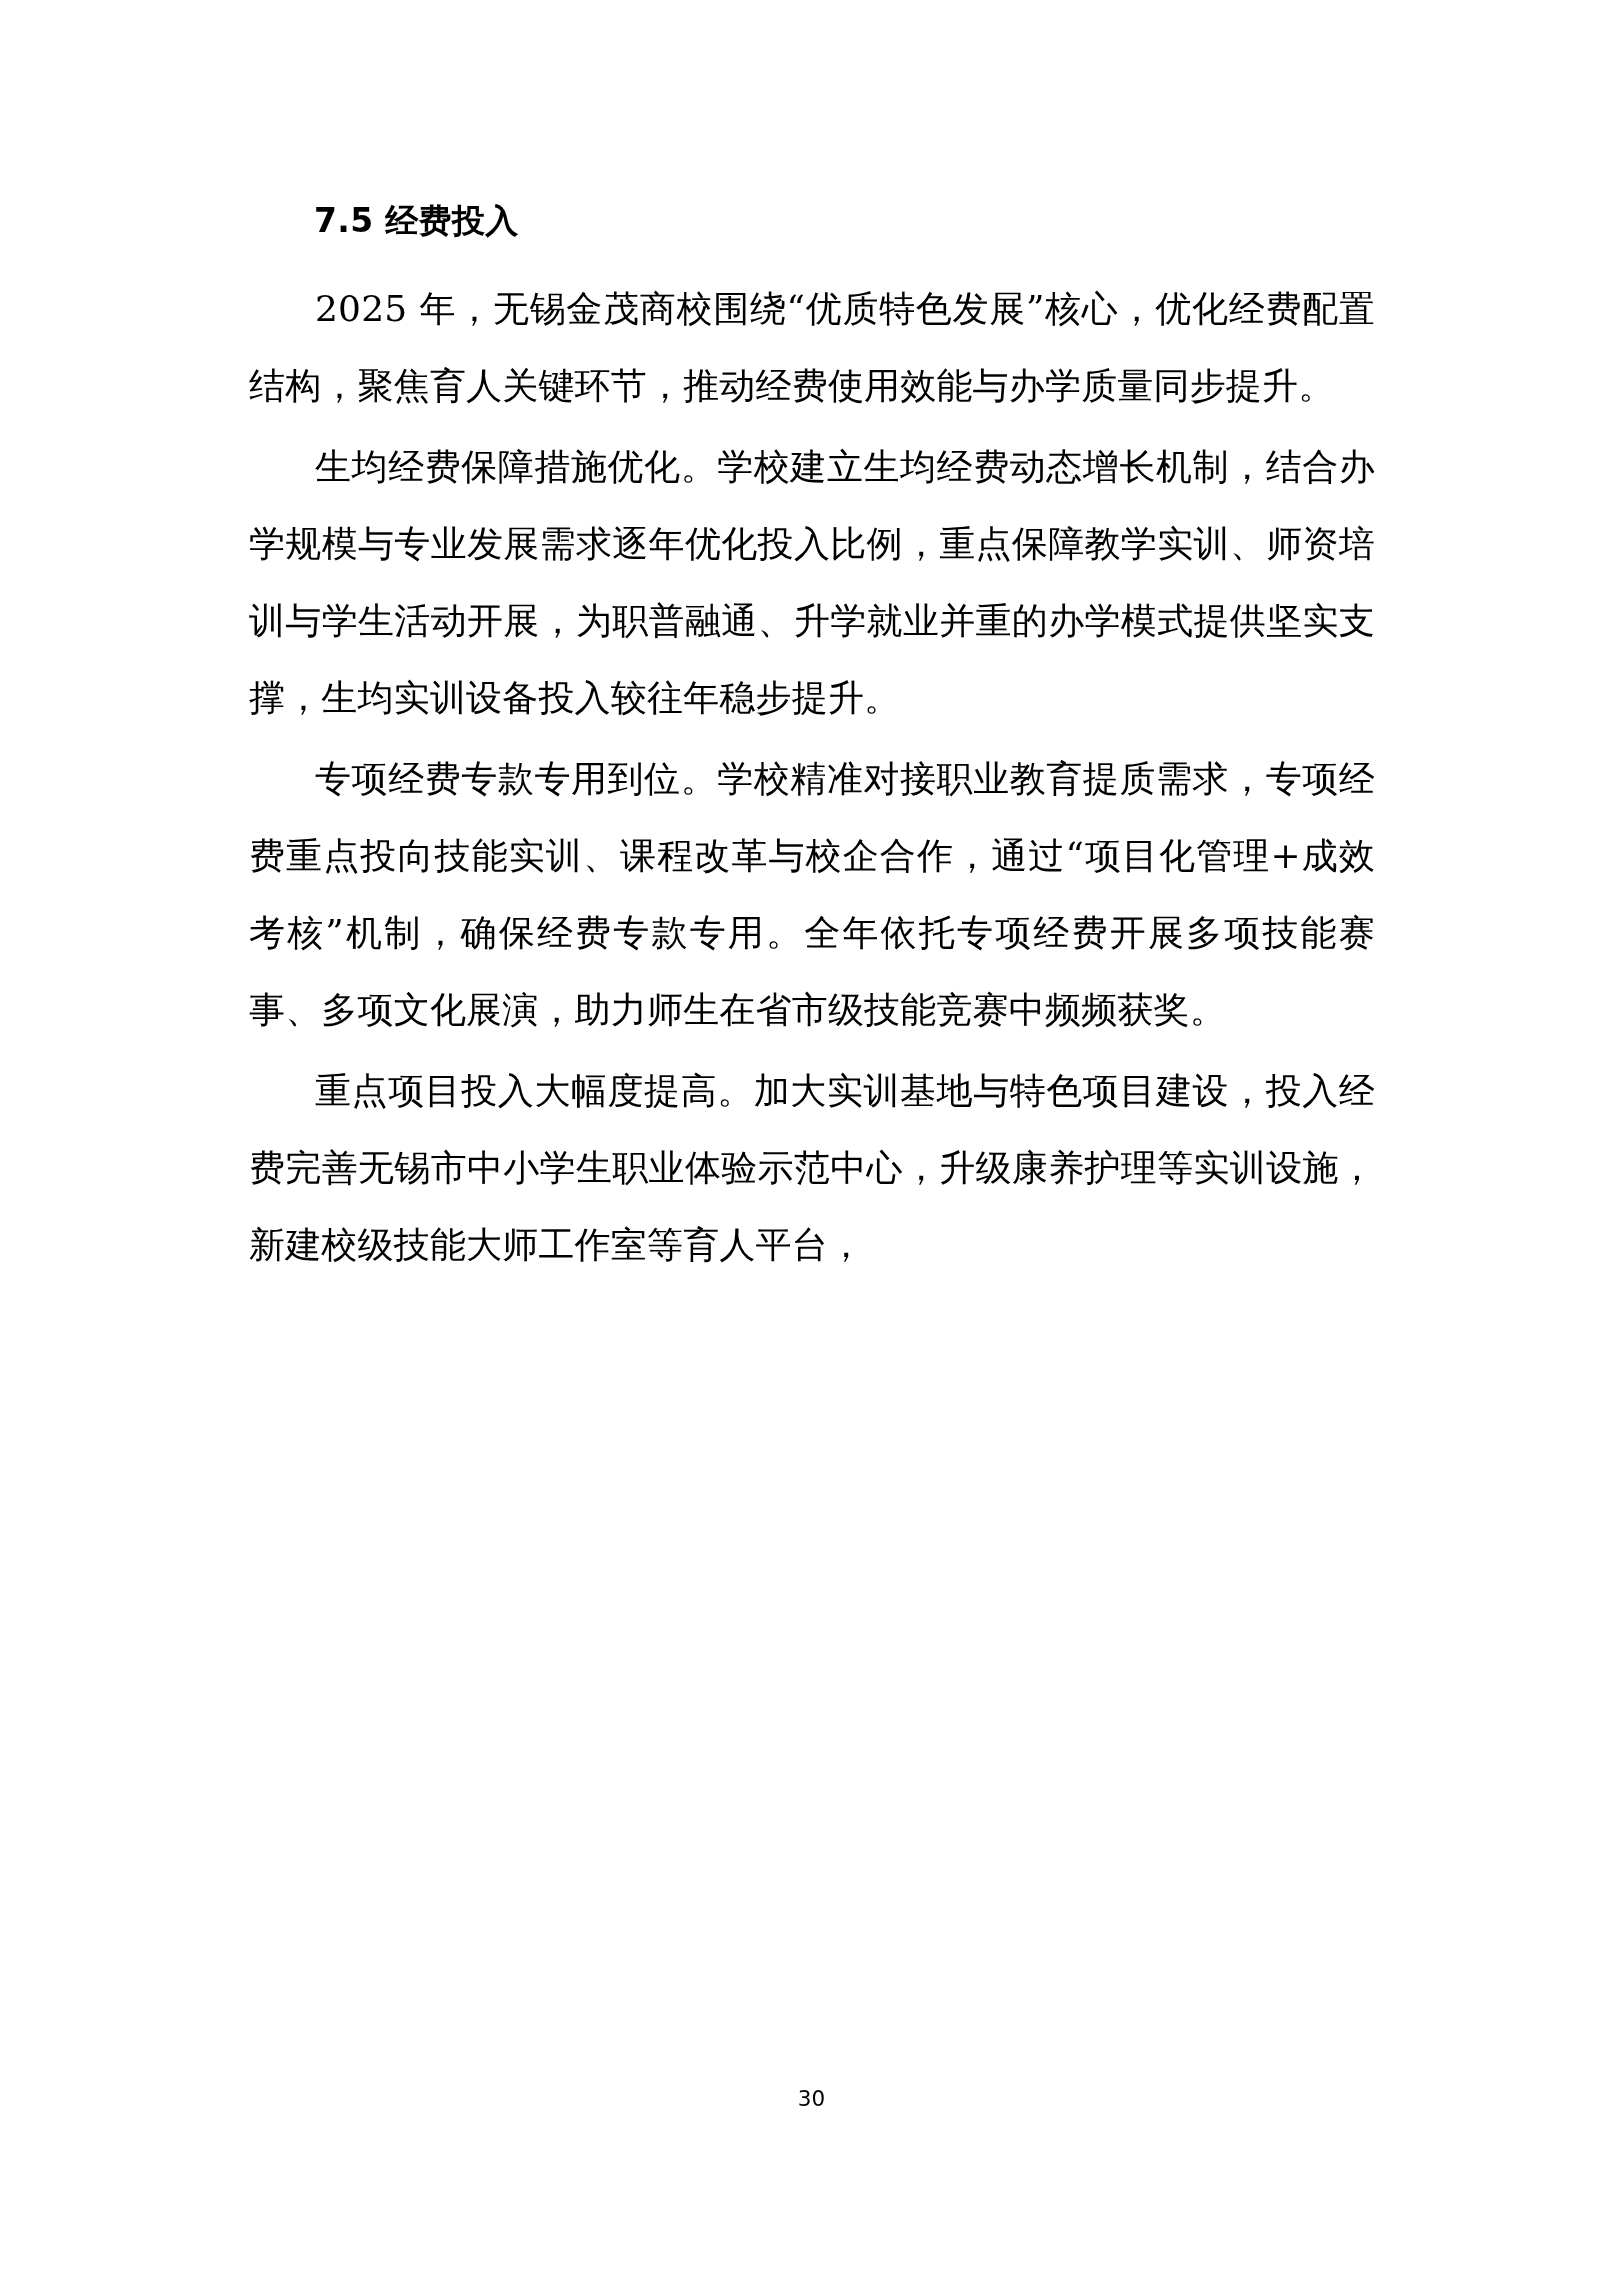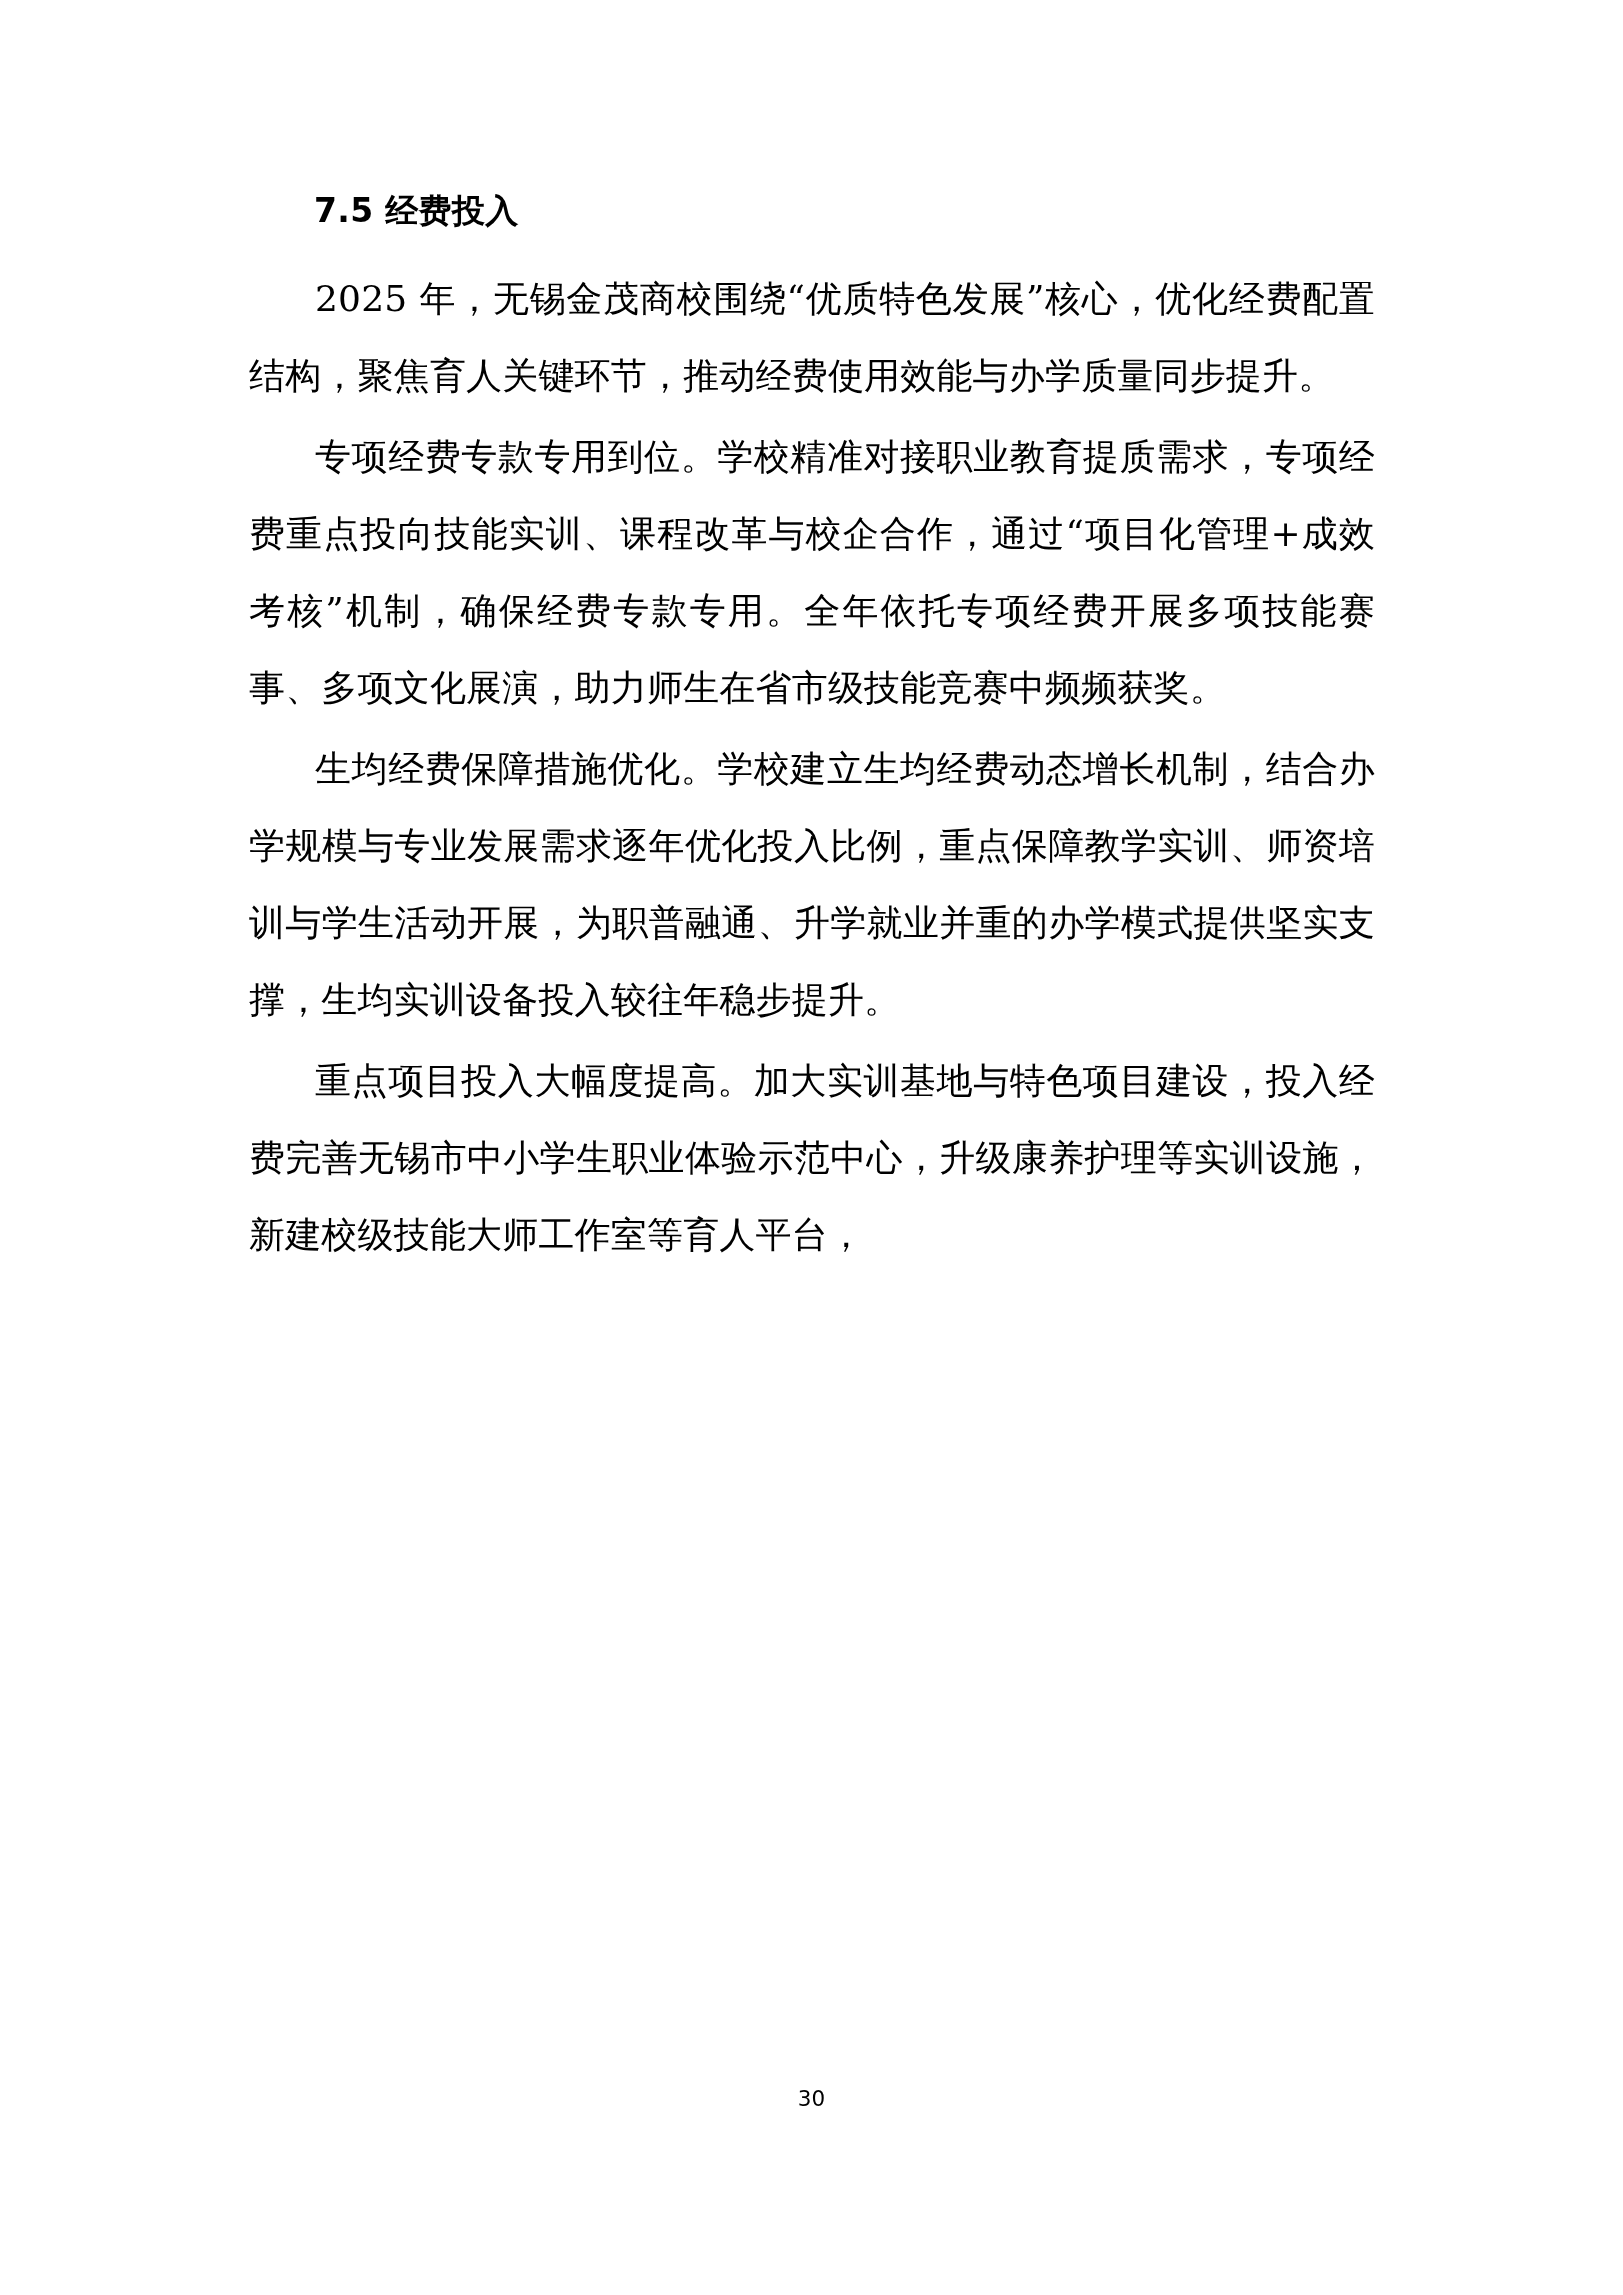--- a/index.html
+++ b/index.html
@@ -17,21 +17,21 @@
     box-sizing: border-box;
     overflow: hidden;
     font-family: "DejaVu Serif", "Liberation Serif", serif;
     color: #000000;
   }
 
   
   .content {
     position: absolute;
     left: 249px;
-    top: 194px;
+    top: 204px;
     width: 1126px;
   }
 
   .section-heading {
     font-family: "DejaVu Sans", "Liberation Sans", sans-serif;
     font-weight: bold;
     font-size: 33px;
     line-height: 1.0;
     letter-spacing: 0.01em;
     text-indent: 65px;
@@ -72,23 +72,23 @@
 <body>
 
 <div class="page">
 
   <div class="content">
 
     <h2 class="section-heading">7.5 经费投入</h2>
 
     <p class="para">2025 年，无锡金茂商校围绕“优质特色发展”核心，优化经费配置结构，聚焦育人关键环节，推动经费使用效能与办学质量同步提升。</p>
 
+    <p class="para">生均经费保障措施优化。学校建立生均经费动态增长机制，结合办学规模与专业发展需求逐年优化投入比例，重点保障教学实训、师资培训与学生活动开展，为职普融通、升学就业并重的办学模式提供坚实支撑，生均实训设备投入较往年稳步提升。</p>
+
     <p class="para">专项经费专款专用到位。学校精准对接职业教育提质需求，专项经费重点投向技能实训、课程改革与校企合作，通过“项目化管理+成效考核”机制，确保经费专款专用。全年依托专项经费开展多项技能赛事、多项文化展演，助力师生在省市级技能竞赛中频频获奖。</p>
-
-    <p class="para">生均经费保障措施优化。学校建立生均经费动态增长机制，结合办学规模与专业发展需求逐年优化投入比例，重点保障教学实训、师资培训与学生活动开展，为职普融通、升学就业并重的办学模式提供坚实支撑，生均实训设备投入较往年稳步提升。</p>
 
 
     <p class="para">重点项目投入大幅度提高。加大实训基地与特色项目建设，投入经费完善无锡市中小学生职业体验示范中心，升级康养护理等实训设施，新建校级技能大师工作室等育人平台，</p>
 
   </div>
 
   <div class="page-number">30</div>
 
 </div>
 

